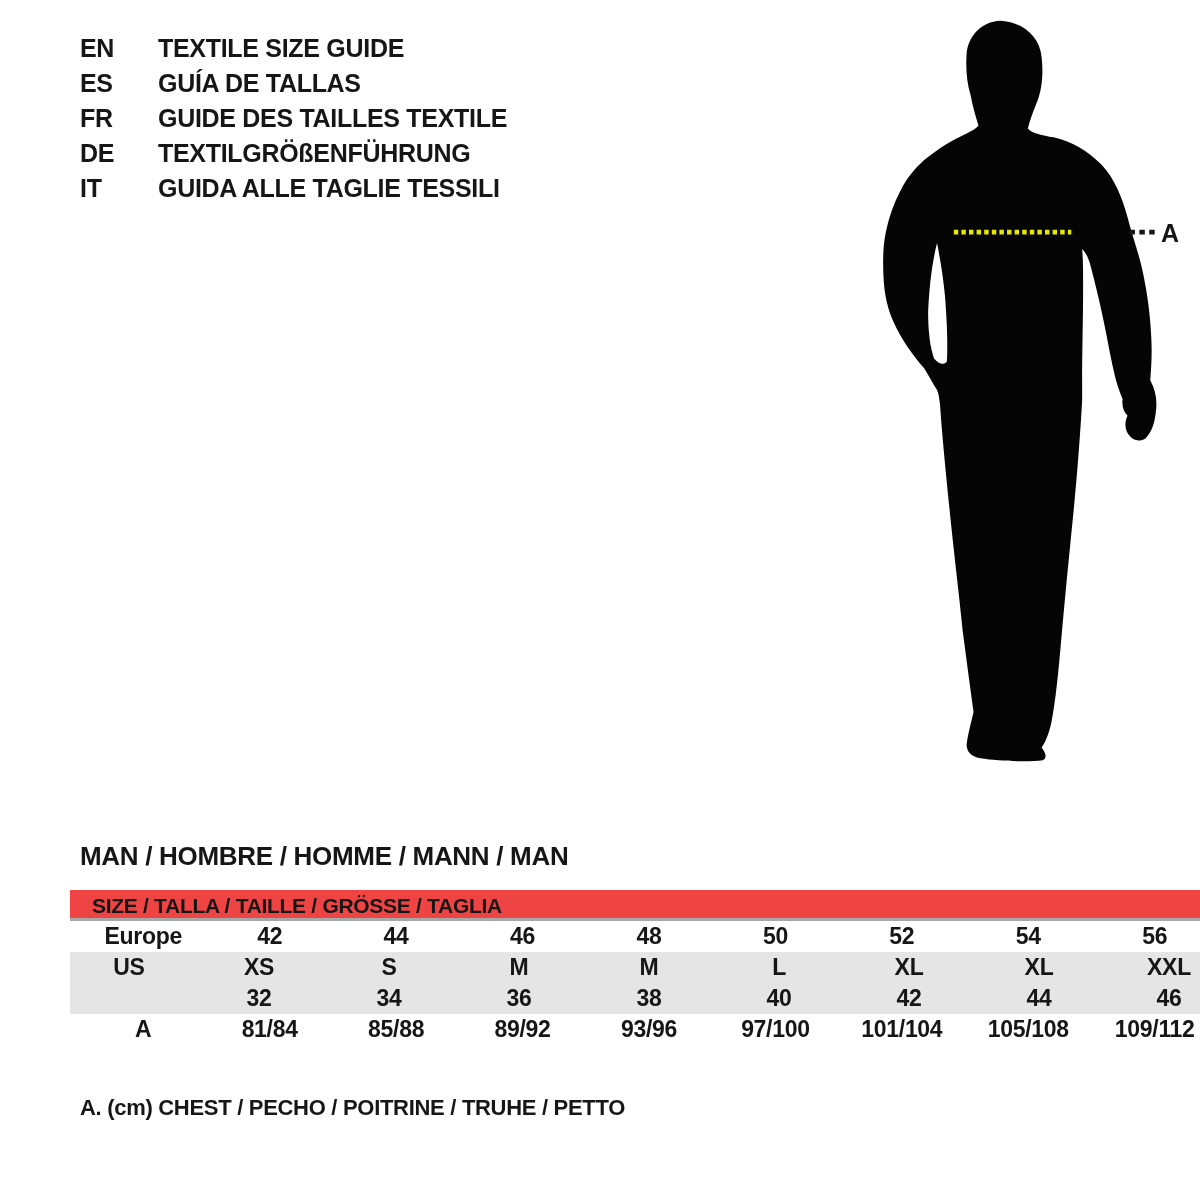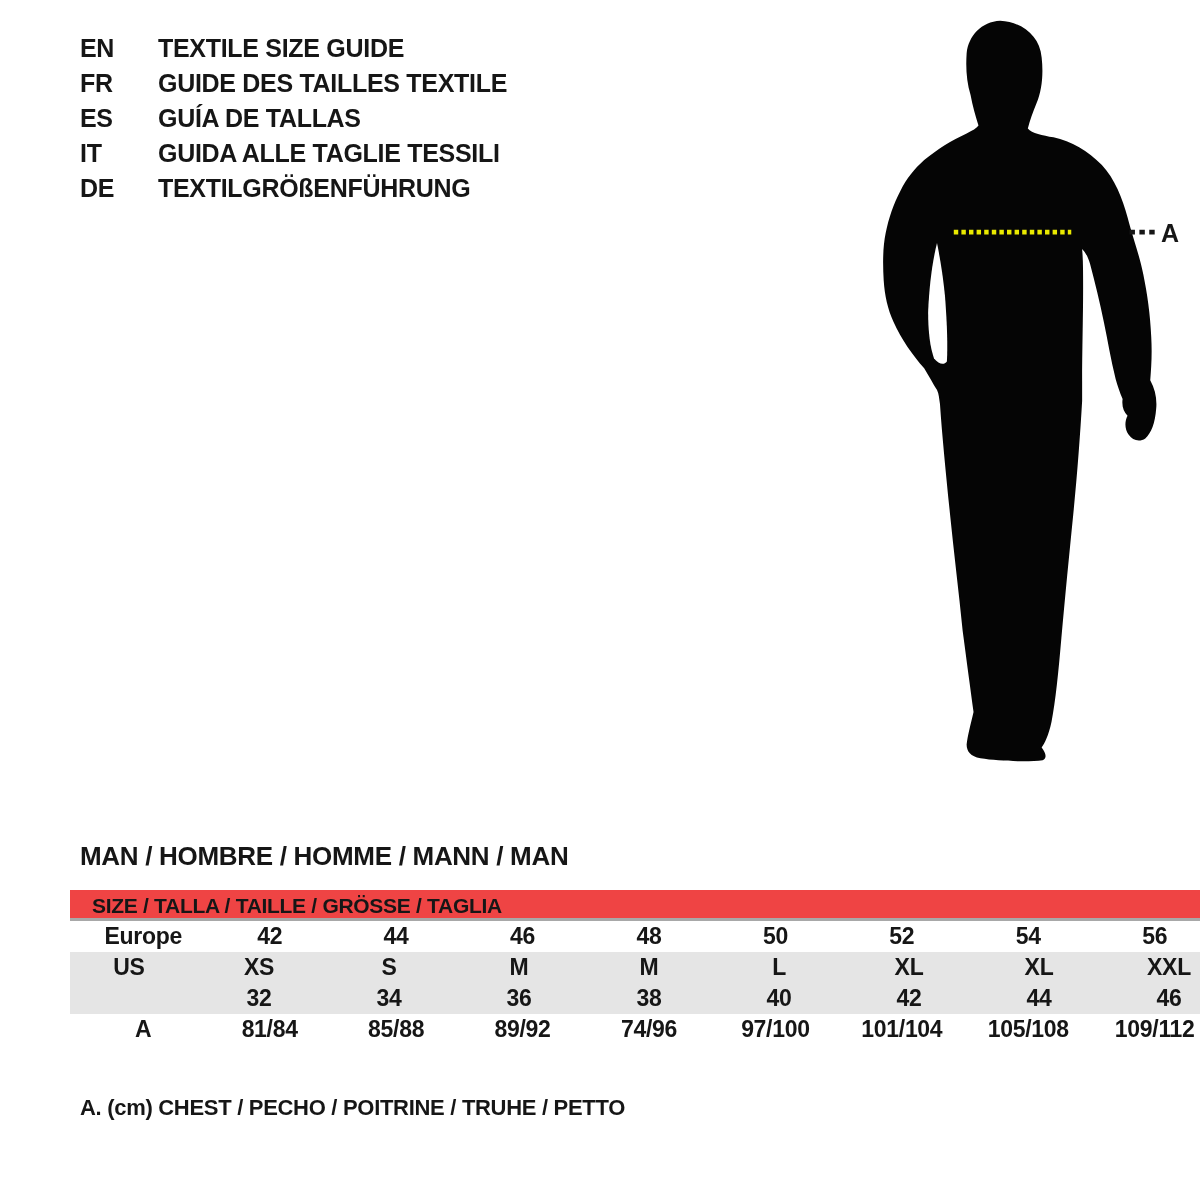--- a/index.html
+++ b/index.html
@@ -50,37 +50,37 @@
 
 <div class="page">
 
   <section class="lang-list">
   <div class="lang-row">
     <span class="lang-code">EN</span>
     <span class="lang-label">TEXTILE SIZE GUIDE</span>
   </div>
 
   <div class="lang-row">
+    <span class="lang-code">ES</span>
+    <span class="lang-label">GUÍA DE TALLAS</span>
+  </div>
+
+  <div class="lang-row">
     <span class="lang-code">FR</span>
     <span class="lang-label">GUIDE DES TAILLES TEXTILE</span>
   </div>
 
   <div class="lang-row">
-    <span class="lang-code">ES</span>
-    <span class="lang-label">GUÍA DE TALLAS</span>
+    <span class="lang-code">DE</span>
+    <span class="lang-label">TEXTILGRÖßENFÜHRUNG</span>
   </div>
 
   <div class="lang-row">
     <span class="lang-code">IT</span>
     <span class="lang-label">GUIDA ALLE TAGLIE TESSILI</span>
-  </div>
-
-  <div class="lang-row">
-    <span class="lang-code">DE</span>
-    <span class="lang-label">TEXTILGRÖßENFÜHRUNG</span>
   </div>
 </section>
 
 
   <svg class="figure-svg" width="310" height="770" viewBox="820 10 310 780" aria-hidden="true">
     <path fill="#050505" d="
       M960,21
       C982,22 1000,36 1002,58
       C1004,76 1002,92 997,104
       C993,114 990,122 988,130
@@ -176,21 +176,21 @@
           <span class="cell">42</span>
           <span class="cell">44</span>
           <span class="cell">46</span>
         </div>
 
   <div class="row">
     <span class="cell label">A</span>
   <span class="cell">81/84</span>
           <span class="cell">85/88</span>
           <span class="cell">89/92</span>
-          <span class="cell">74/96</span>
+          <span class="cell">93/96</span>
           <span class="cell">97/100</span>
           <span class="cell">101/104</span>
           <span class="cell">105/108</span>
           <span class="cell">109/112</span>
         </div>
 </div>
   </div>
 
   <div class="footer-note">A. (cm) CHEST / PECHO / POITRINE / TRUHE / PETTO</div>
 

